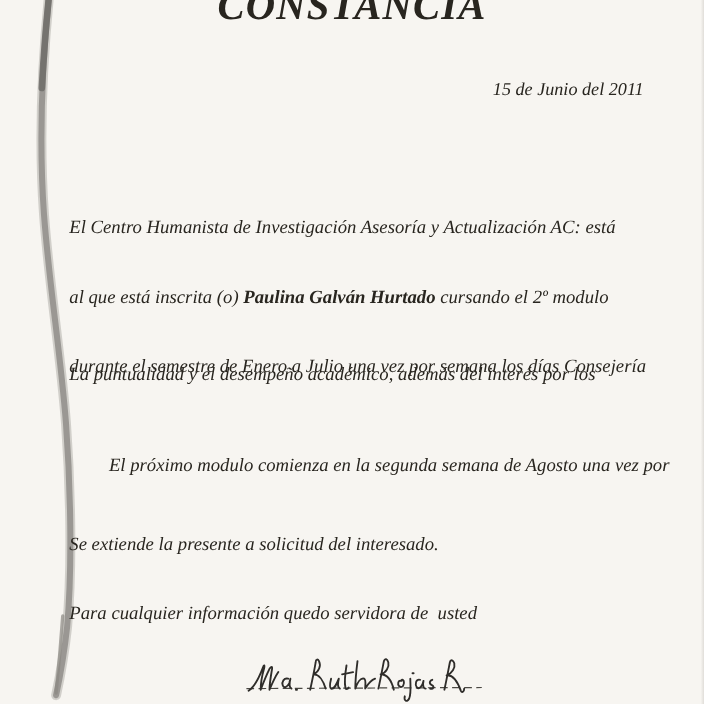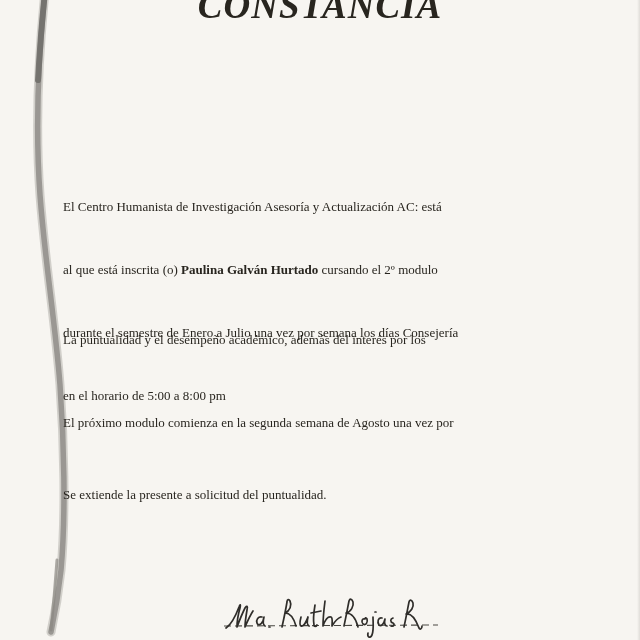--- a/index.html
+++ b/index.html
@@ -38,30 +38,31 @@
     position: absolute;
     top: 71px; left: 448px;
     font-style: italic;
     font-size: 16.5px;
     white-space: pre;
   }
 
   .para {
     position: absolute;
     left: 63px;
-    font-size: 13px;
+    font-style: italic;
+    font-size: 17px;
     line-height: 21px;
     white-space: pre;
   }
   .para .line { display: block; }
   .bold-name { font-weight: bold; }
 
   #p1 { top: 154px; }
   #p2 { top: 287px; }
-  #p3 { top: 370px; }
+  #p3 { top: 370px; margin-left: 36px; }
   #p4 { top: 442px; }
   #p5 { top: 505px; }
 
   .signature-wrap {
     position: absolute;
     left: 222px; top: 593px;
     width: 224px; height: 47px;
   }
   .signature-wrap svg { display: block; }
 </style>
@@ -74,40 +75,43 @@
     <path d="M45,-8 C38,60 35,125 40,195 C45,262 55,320 60,385 C64,440 66,515 61,570 C58,598 54,618 51,632" fill="none" stroke="#aca9a4" stroke-width="9" stroke-linecap="round" opacity="0.5"></path>
     <path d="M45,-8 C38,60 35,125 40,195 C45,262 55,320 60,385 C64,440 66,515 61,570 C58,598 54,618 51,632" fill="none" stroke="#878480" stroke-width="5.5" stroke-linecap="round" opacity="0.75"></path>
     <path d="M45,-8 C42,20 40,45 38,80" fill="none" stroke="#6f6c68" stroke-width="6" stroke-linecap="round" opacity="0.85"></path>
     <path d="M57,560 C55,588 53,610 51,630" fill="none" stroke="#8a8782" stroke-width="3" stroke-linecap="round" opacity="0.7"></path>
   </svg>
 
   <div class="page-edge"></div>
 
   <div class="doc-title">CONSTANCIA</div>
 
+  <div class="doc-date">15 de Junio del 2011</div>
 
   <div class="para" id="p1">
     <span class="line">El Centro Humanista de Investigación Asesoría y Actualización AC: está</span>
     <span class="line"><span>al que está inscrita (o) </span><span class="bold-name">Paulina Galván Hurtado</span><span> cursando el 2º modulo</span></span>
     <span class="line">durante el semestre de Enero a Julio una vez por semana los días Consejería</span>
-    <span class="line">en el horario de 5:00 a 8:00 pm</span>
   </div>
 
   <div class="para" id="p2">
     <span class="line">La puntualidad y el desempeño académico, además del interés por los</span>
   </div>
 
   <div class="para" id="p3">
     <span class="line">El próximo modulo comienza en la segunda semana de Agosto una vez por</span>
   </div>
 
   <div class="para" id="p4">
-    <span class="line">Se extiende la presente a solicitud del puntualidad.</span>
+    <span class="line">Se extiende la presente a solicitud del interesado.</span>
   </div>
 
+  <div class="para" id="p5">
+    <span class="line">Para cualquier información quedo servidora de  usted</span>
+  </div>
 
   <div class="signature-wrap" title="Ma. Ruth Rojas R">
     <svg width="224" height="47" viewBox="0 0 224 47" aria-hidden="true">
 
       <path d="M2,33 L216,32" fill="none" stroke="#4a4843" stroke-width="1.1" stroke-dasharray="7 4"></path>
 
       <g fill="none" stroke="#2f2d2a" stroke-width="1.7" stroke-linecap="round" stroke-linejoin="round">
         <path d="M4,35 C10,31 14,22 17,14 C18,11 19,11 18,15 C16,22 15,29 15,34 C18,26 21,19 23,15 C25,12 26,13 25,17 C24,23 23,30 23,34 C26,27 29,21 31,18"></path>
         <path d="M40,24 C36,23 34,27 35,30 C36,33 39,32 41,28 L42,24 C41,28 41,32 43,33"></path>
         <path d="M47,34 l1,0"></path>

